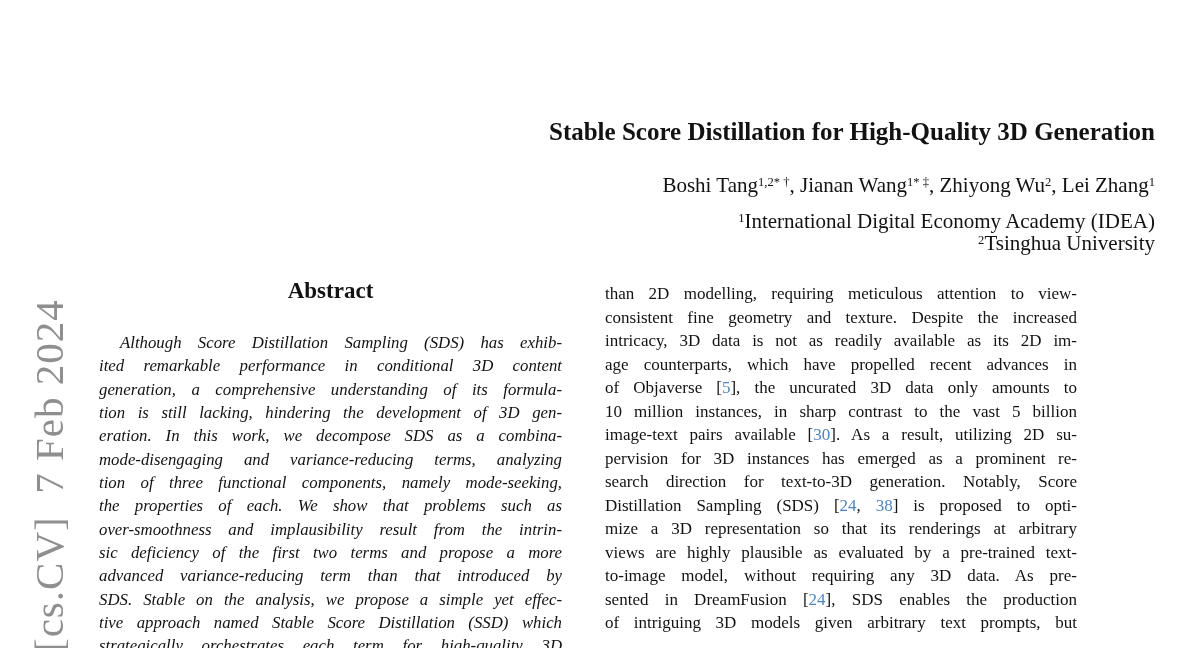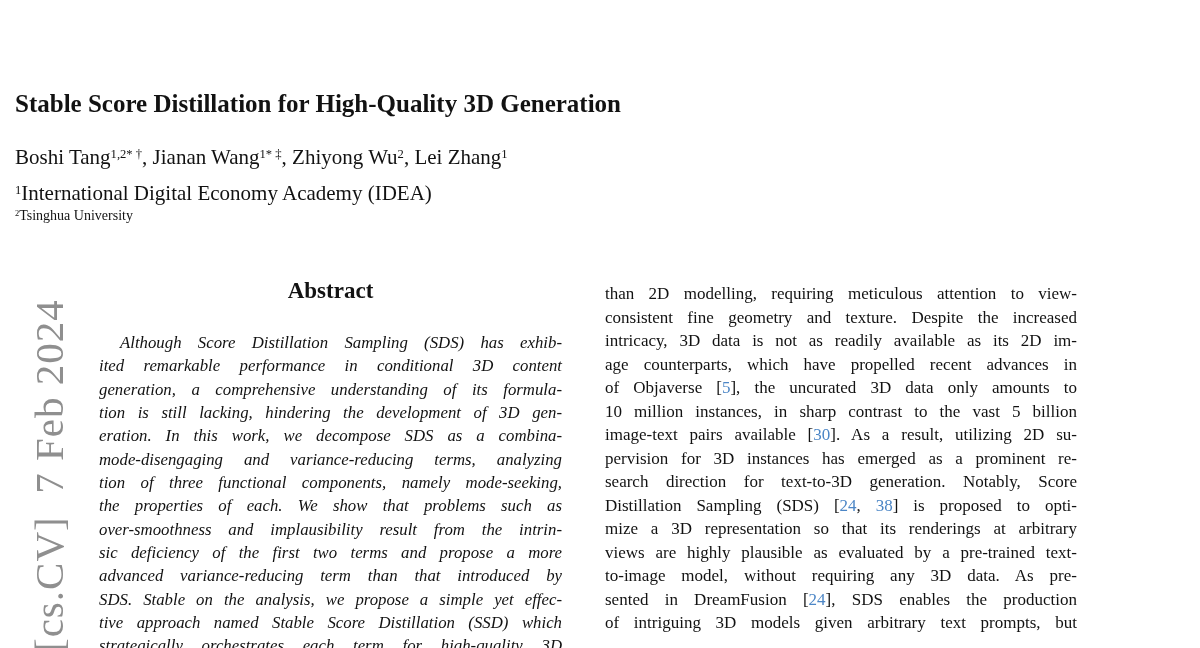--- a/index.html
+++ b/index.html
@@ -4,25 +4,25 @@
 <style>
   html, body { margin: 0; padding: 0; }
   body {
     width: 1200px; height: 648px;
     background: #ffffff;
     overflow: hidden;
     position: relative;
     font-family: "Liberation Serif", "DejaVu Serif", serif;
     color: #121212;
   }
-  .centered-block { position: absolute; left: 15px; width: 1140px; text-align: left; }
+  .centered-block { position: absolute; left: 15px; width: 1140px; text-align: right; margin-top: 28px; }
   .paper-title { top: 89px; font-size: 25px; font-weight: bold; line-height: 30px; }
   .author-line { top: 145px; font-size: 21px; line-height: 25px; }
   .affil-line-1 { top: 181px; font-size: 21px; line-height: 25px; }
-  .affil-line-2 { top: 203px; font-size: 14px; line-height: 25px; }
+  .affil-line-2 { top: 203px; font-size: 21px; line-height: 25px; }
   sup { font-size: 60%; line-height: 0; vertical-align: baseline; position: relative; top: -0.45em; }
 
   .abstract-heading {
     position: absolute; left: 99px; width: 463px; top: 278px;
     font-size: 23px; font-weight: bold; text-align: center; line-height: 25px;
   }
   .abstract-text {
     position: absolute; left: 99px; width: 463px; top: 331px;
     font-size: 16.8px; font-style: italic; line-height: 23.35px;
   }

